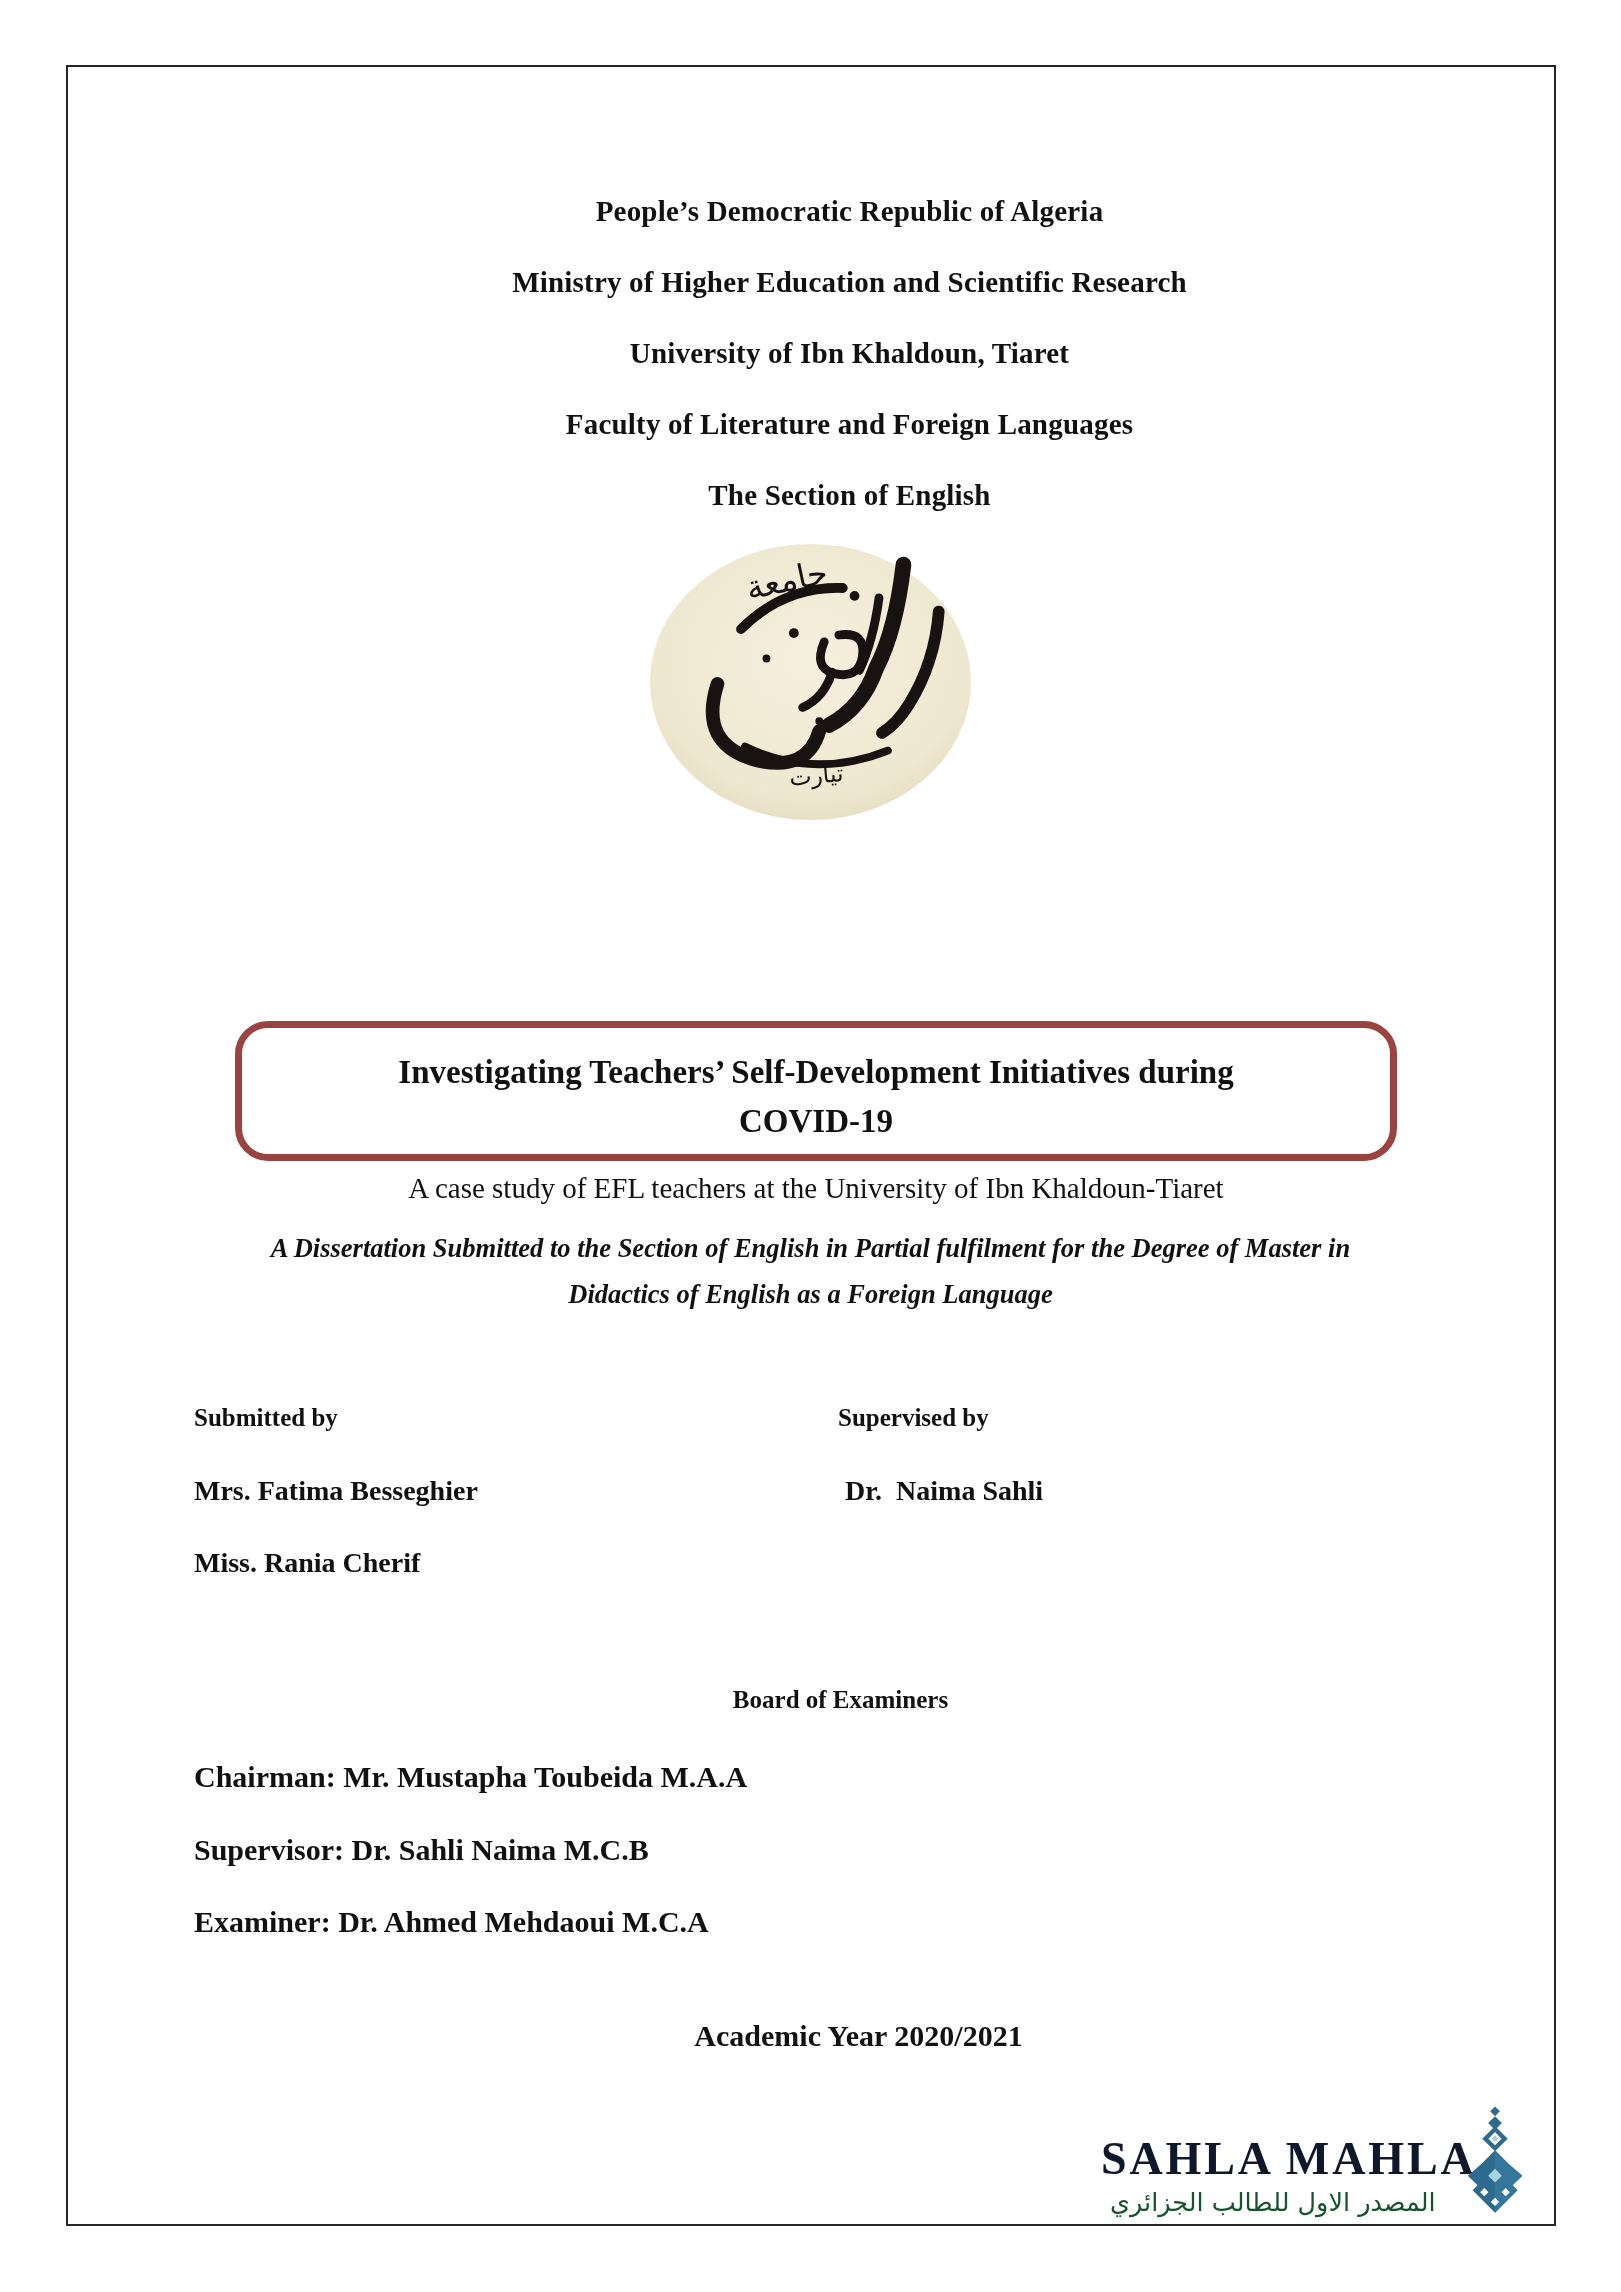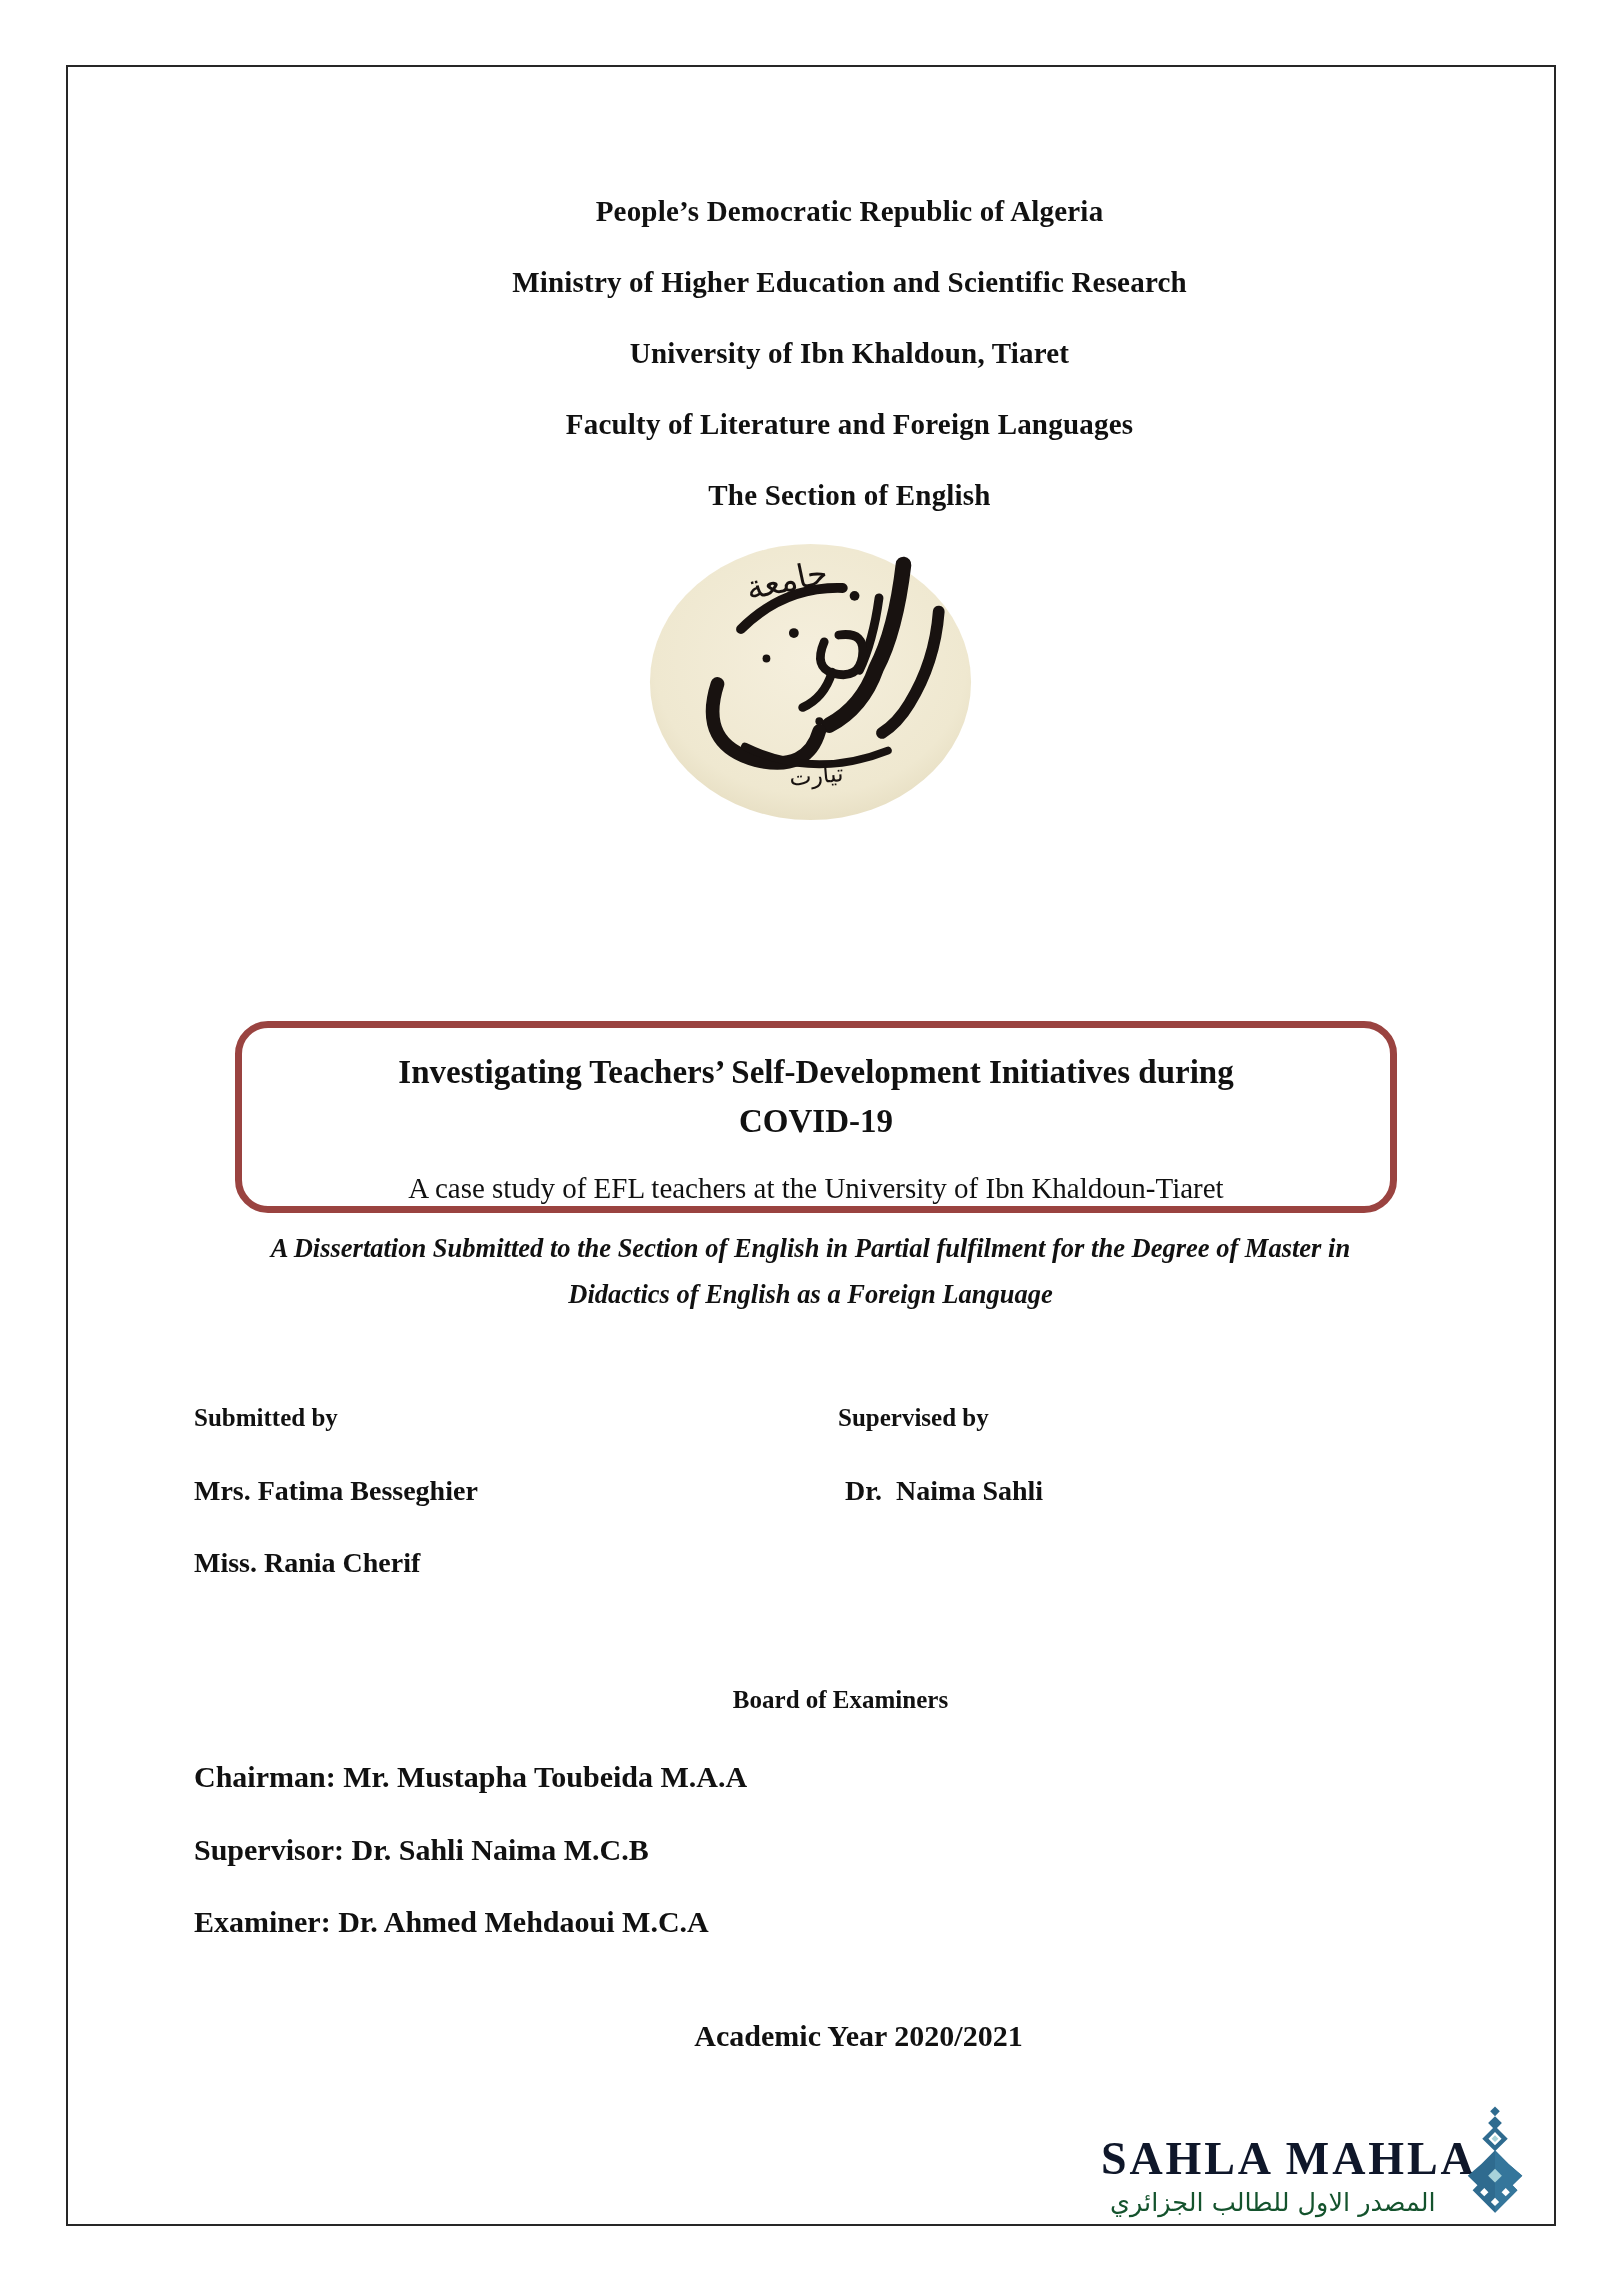--- a/index.html
+++ b/index.html
@@ -31,21 +31,21 @@
     letter-spacing: 0.2px;
   }
   .seal-wrap {
     position: absolute;
     left: 647px; top: 539px;
     width: 327px; height: 286px;
   }
   .title-box {
     position: absolute;
     left: 235px; top: 1021px;
-    width: 1162px; height: 192px;
+    width: 1162px; height: 140px;
     border: 7.8px solid #9a4340;
     border-radius: 33px;
     background: #ffffff;
     text-align: center;
     padding-top: 19.6px;
   }
   .title-line {
     font-weight: bold;
     font-size: 33px;
     line-height: 49px;

